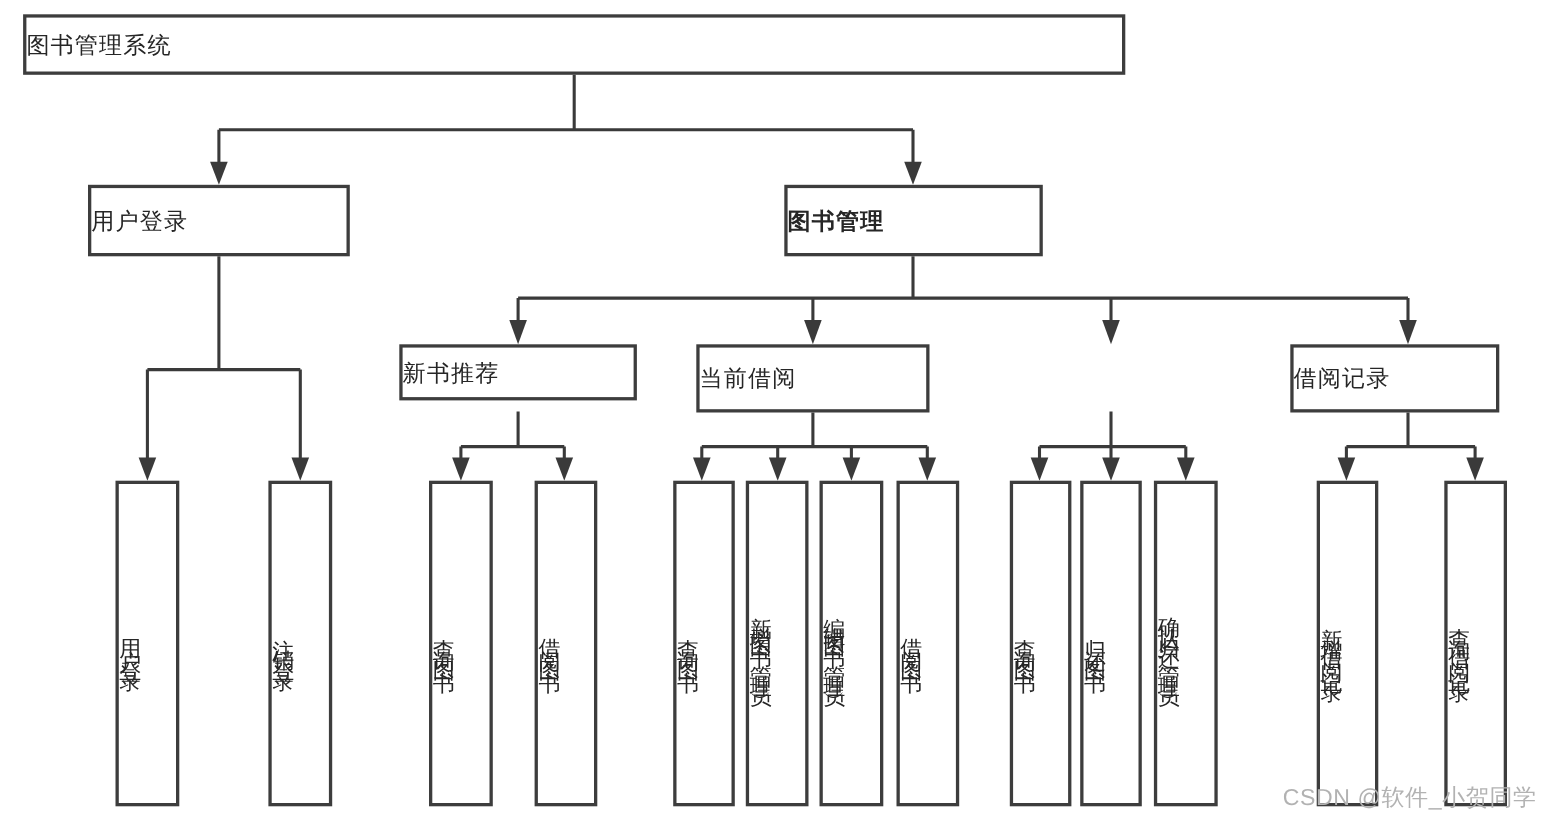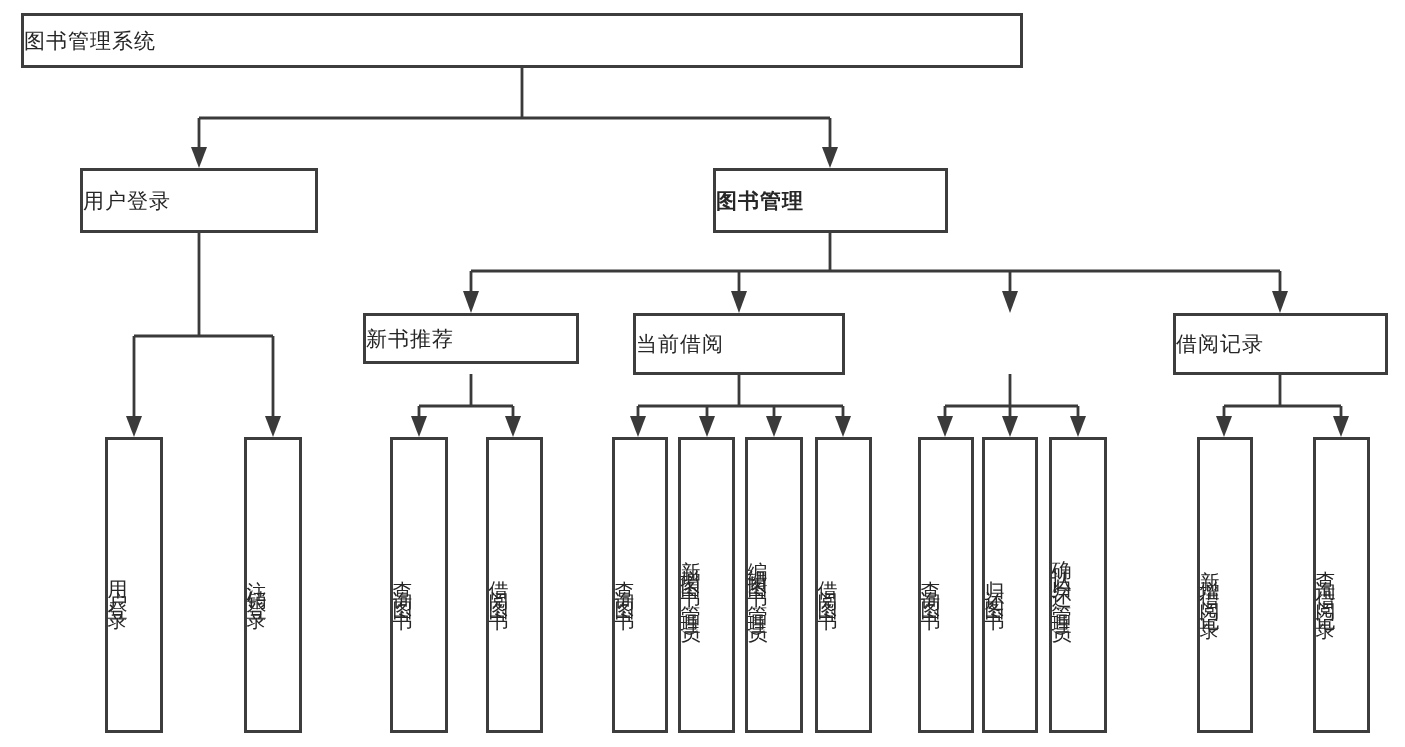--- a/index.html
+++ b/index.html
@@ -109,21 +109,21 @@
   <div class="box" style="left:713px; top:168px; width:235px; height:65px;font-weight:bold;">
     <span class="hlabel">图书管理</span>
   </div>
 
   <div class="box" style="left:363px; top:313px; width:216px; height:51px;">
     <span class="hlabel">新书推荐</span>
   </div>
   <div class="box" style="left:633px; top:313px; width:212px; height:62px;">
     <span class="hlabel">当前借阅</span>
   </div>
-  <div class="box" style="left:1173px; top:313px; width:215px; height:62px;">
+  <div class="box" style="left:1173px; top:313px; width:190px; height:62px;">
     <span class="hlabel">借阅记录</span>
   </div>
 
   <div class="box leaf" style="left:105px; width:58px;">
     <span class="vtext">用户登录</span>
   </div>
   <div class="box leaf" style="left:244px; width:58px;">
     <span class="vtext">注销登录</span>
   </div>
 
@@ -157,14 +157,15 @@
     <span class="vtext long">确认归还（管理员）</span>
   </div>
 
   <div class="box leaf" style="left:1197px; width:56px;">
     <span class="vtext">新增借阅记录</span>
   </div>
   <div class="box leaf" style="left:1313px; width:57px;">
     <span class="vtext">查询借阅记录</span>
   </div>
 
+  <div id="watermark">CSDN @软件_小贺同学</div>
 
 </div>
 
 </body></html>

